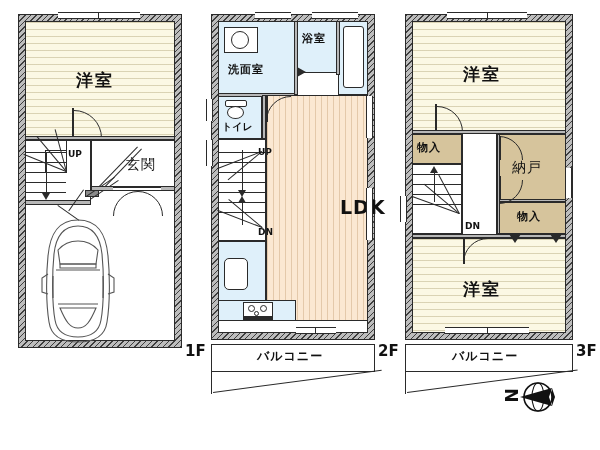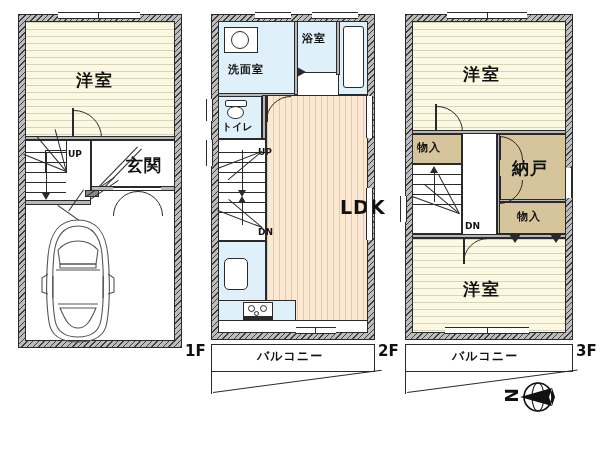--- a/index.html
+++ b/index.html
@@ -38,21 +38,21 @@
   .fl-water{background-color:#dff0fa;}   
   .fl-nando{background-color:#d6c49c;}   
   .fl-white{background-color:#ffffff;}
   .fl-hall{background-color:#ffffff;}
   .outline{border:1px solid #2a2a2a;}
 
   
   .lbl{position:absolute;color:#111;line-height:1;white-space:nowrap;
        font-family:"DejaVu Sans","Liberation Sans",sans-serif;}
   .lbl-jp-lg{font-size:17px;font-weight:700;letter-spacing:2px;}
-  .lbl-jp-md{font-size:17px;font-weight:700;letter-spacing:1px;}
+  .lbl-jp-md{font-size:14px;font-weight:400;letter-spacing:1px;}
   .lbl-jp-sm{font-size:11px;font-weight:700;letter-spacing:1px;}
   .lbl-jp-xs{font-size:10px;font-weight:700;letter-spacing:0px;}
   .lbl-ldk{font-size:19px;font-weight:700;letter-spacing:1px;}
   .lbl-dir{font-size:9px;font-weight:700;letter-spacing:0;}
   .lbl-floor{font-size:15px;font-weight:700;}
   .lbl-balcony{font-size:12px;font-weight:700;letter-spacing:1px;}
 
   
   .tread{position:absolute;background:#2a2a2a;height:1px;}
   .diag{position:absolute;height:1px;background:#2a2a2a;transform-origin:0 0;}

